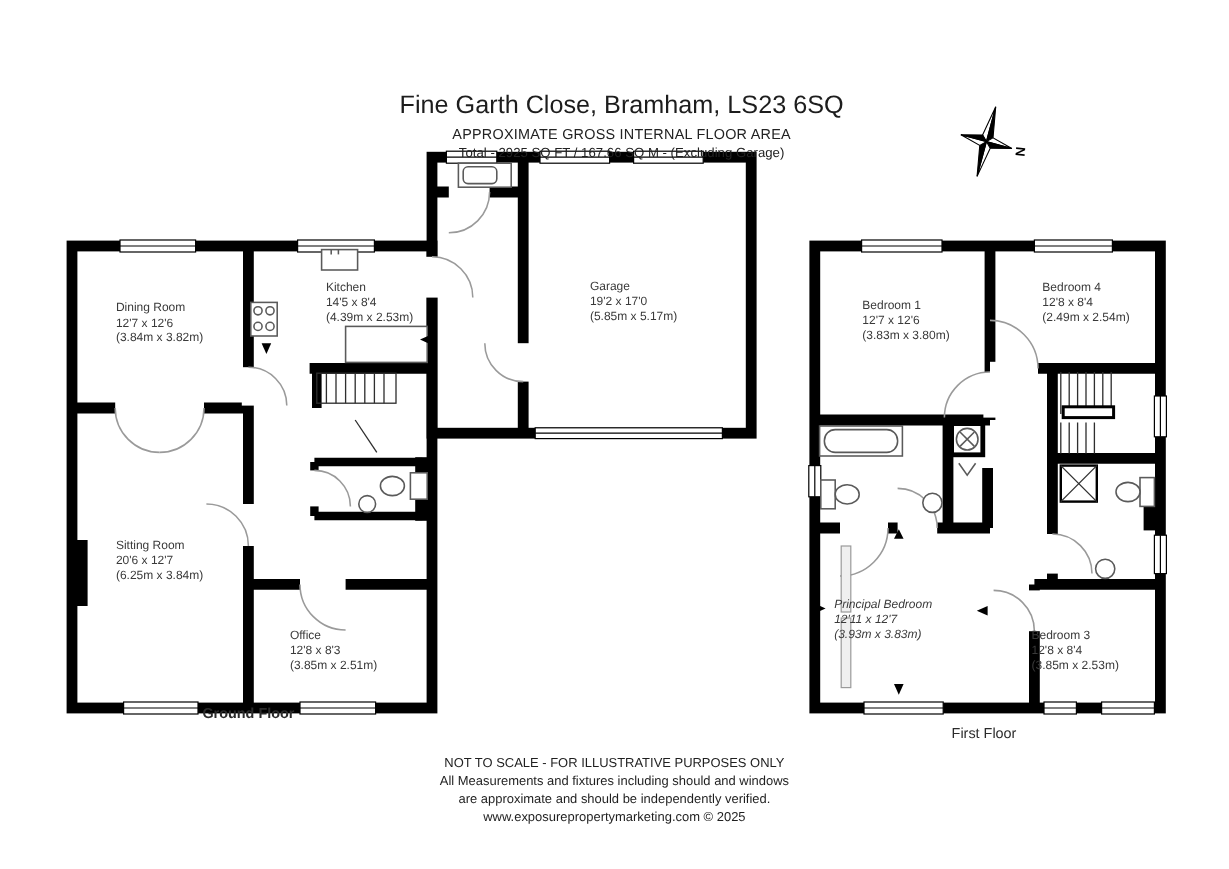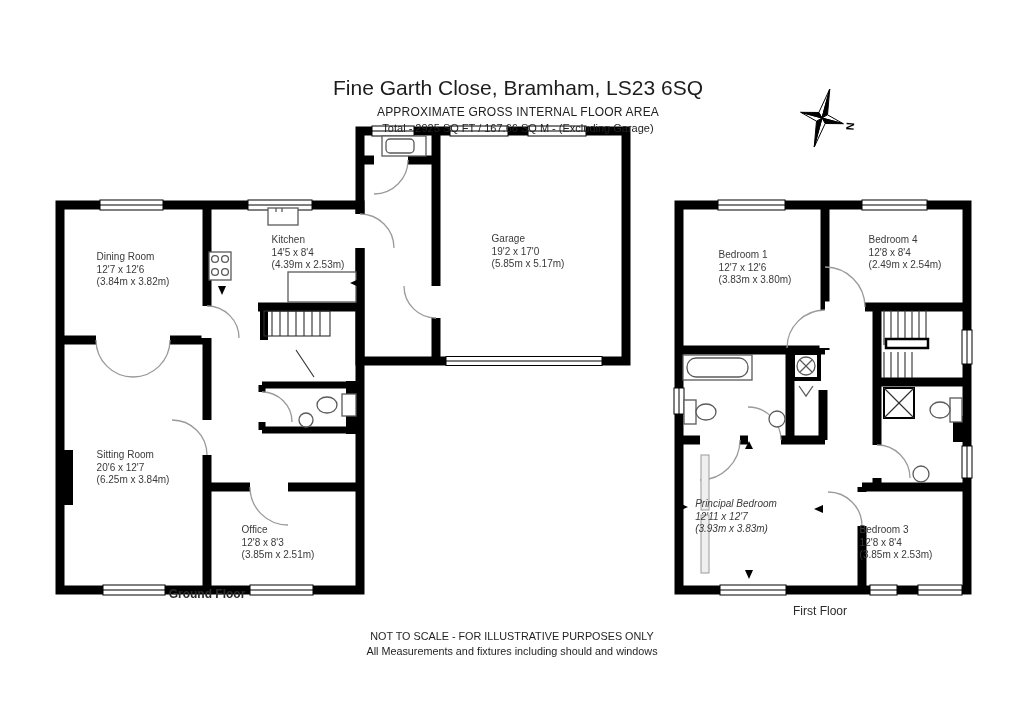--- a/index.html
+++ b/index.html
@@ -287,15 +287,17 @@
     <div>12'8 x 8'4</div>
     <div>(3.85m x 2.53m)</div>
   </div>
 
   <div class="floor-label" style="left:207px;top:594px;font-weight:bold;">Ground Floor</div>
   <div class="floor-label" style="left:820px;top:611px;text-align:right;">First Floor</div>
 
   <div class="footer">
     <div>NOT TO SCALE - FOR ILLUSTRATIVE PURPOSES ONLY</div>
     <div>All Measurements and fixtures including should and windows</div>
+    <div>are approximate and should be independently verified.</div>
+    <div>www.exposurepropertymarketing.com © 2025</div>
   </div>
 
 </div>
 
 </body></html>

